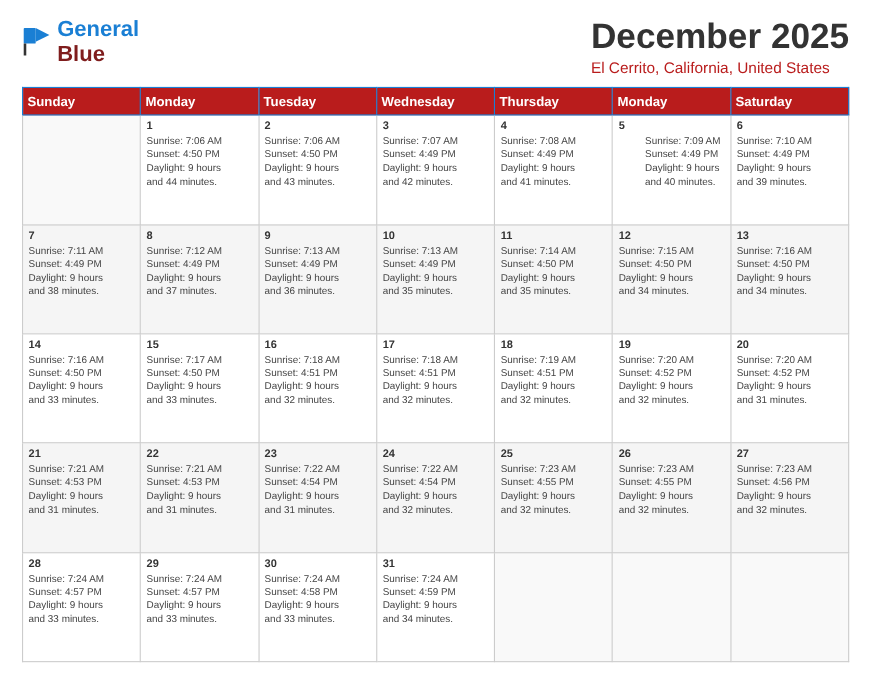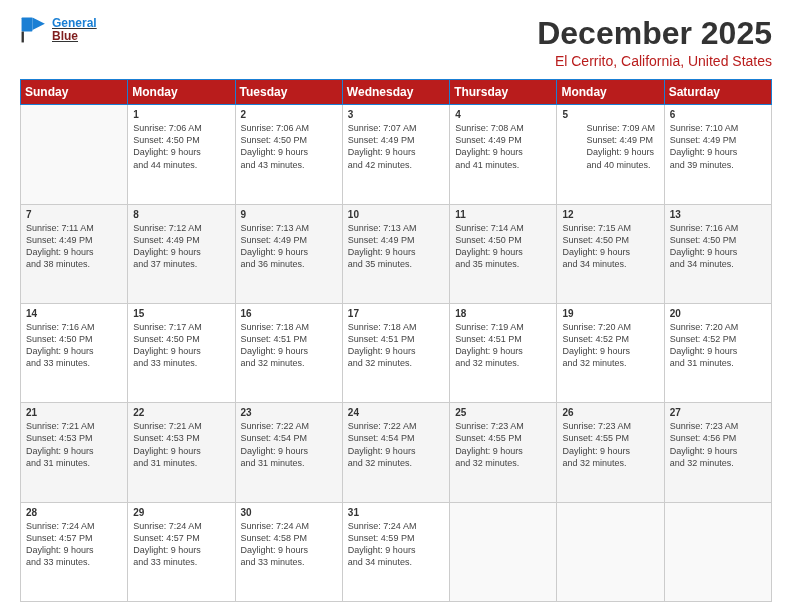--- a/index.html
+++ b/index.html
@@ -22,35 +22,34 @@
       justify-content: space-between;
       align-items: flex-start;
       margin-bottom: 10px;
     }
     .logo {
       display: flex;
       align-items: center;
       gap: 4px;
     }
     .logo-text {
-      font-size: 12px;
+      font-size: 20px;
       font-weight: bold;
       color: #333;
       line-height: 1.1;
-      text-decoration: underline;
     }
     .logo-text span {
       color: #1a7fd4;
     }
     .logo-icon {
       width: 28px;
       height: 28px;
     }
     .title-area {
-      text-align: right;
+      text-align: left;
       margin-left: 44px;
     }
     .main-title {
       font-size: 32px;
       font-weight: bold;
       color: #333;
       line-height: 1.1;
     }
     .subtitle {
       font-size: 14px;

